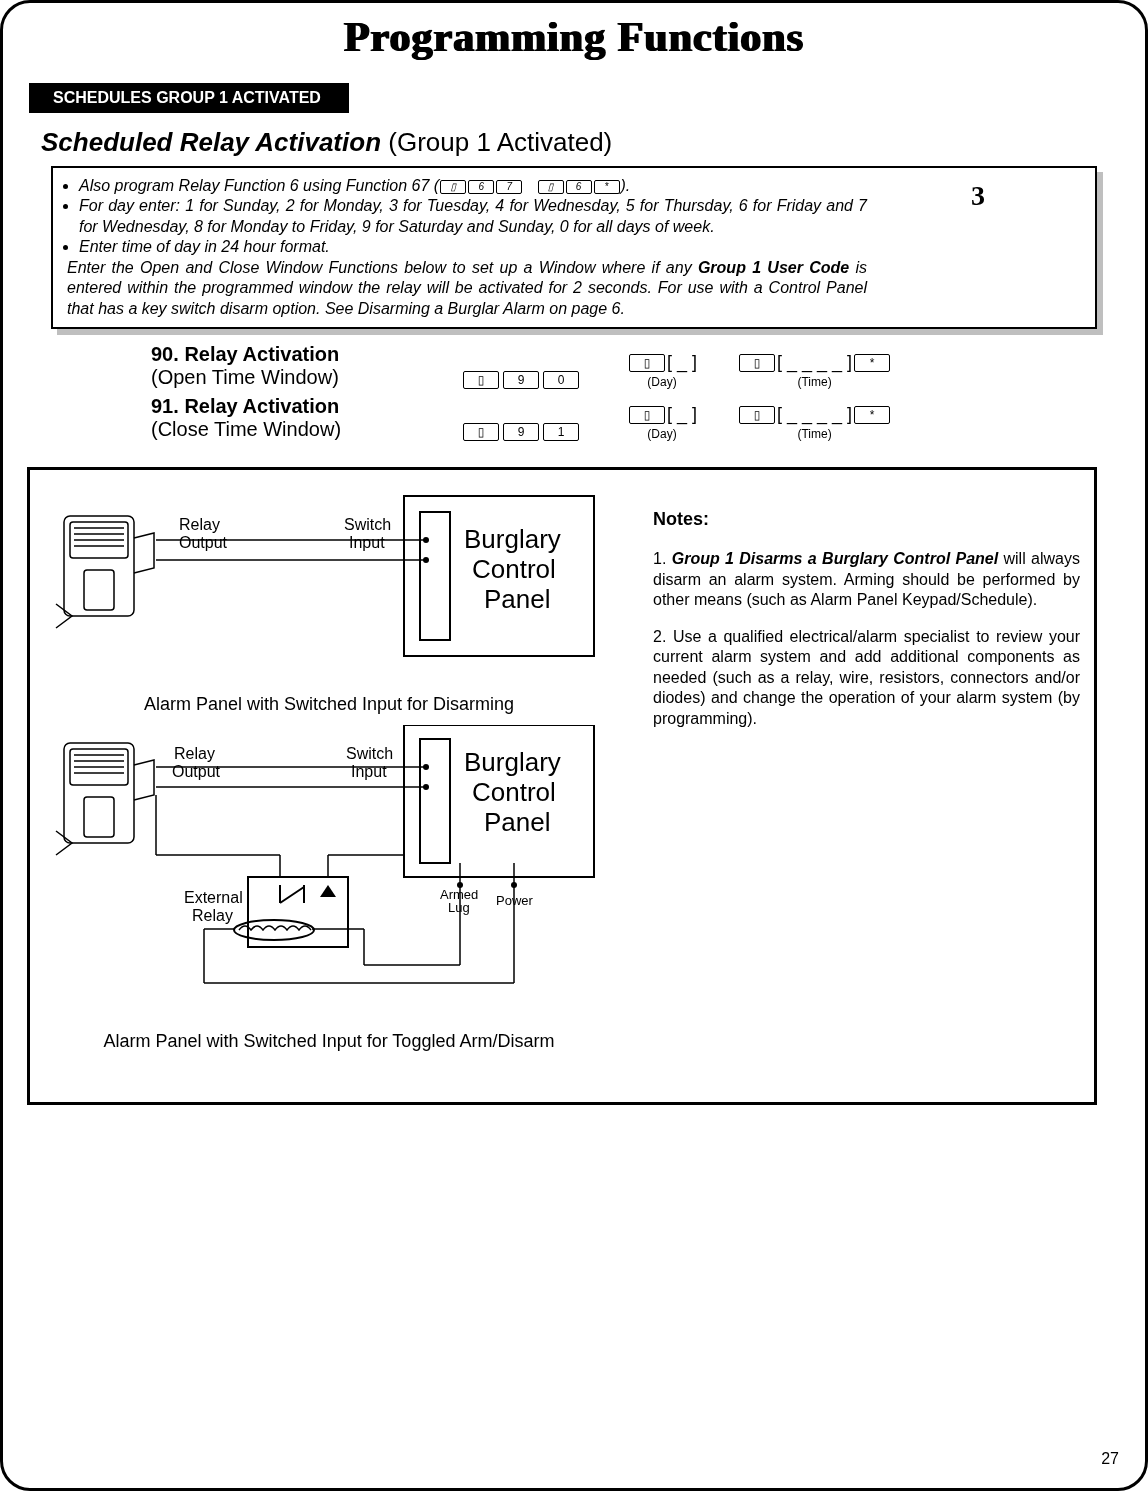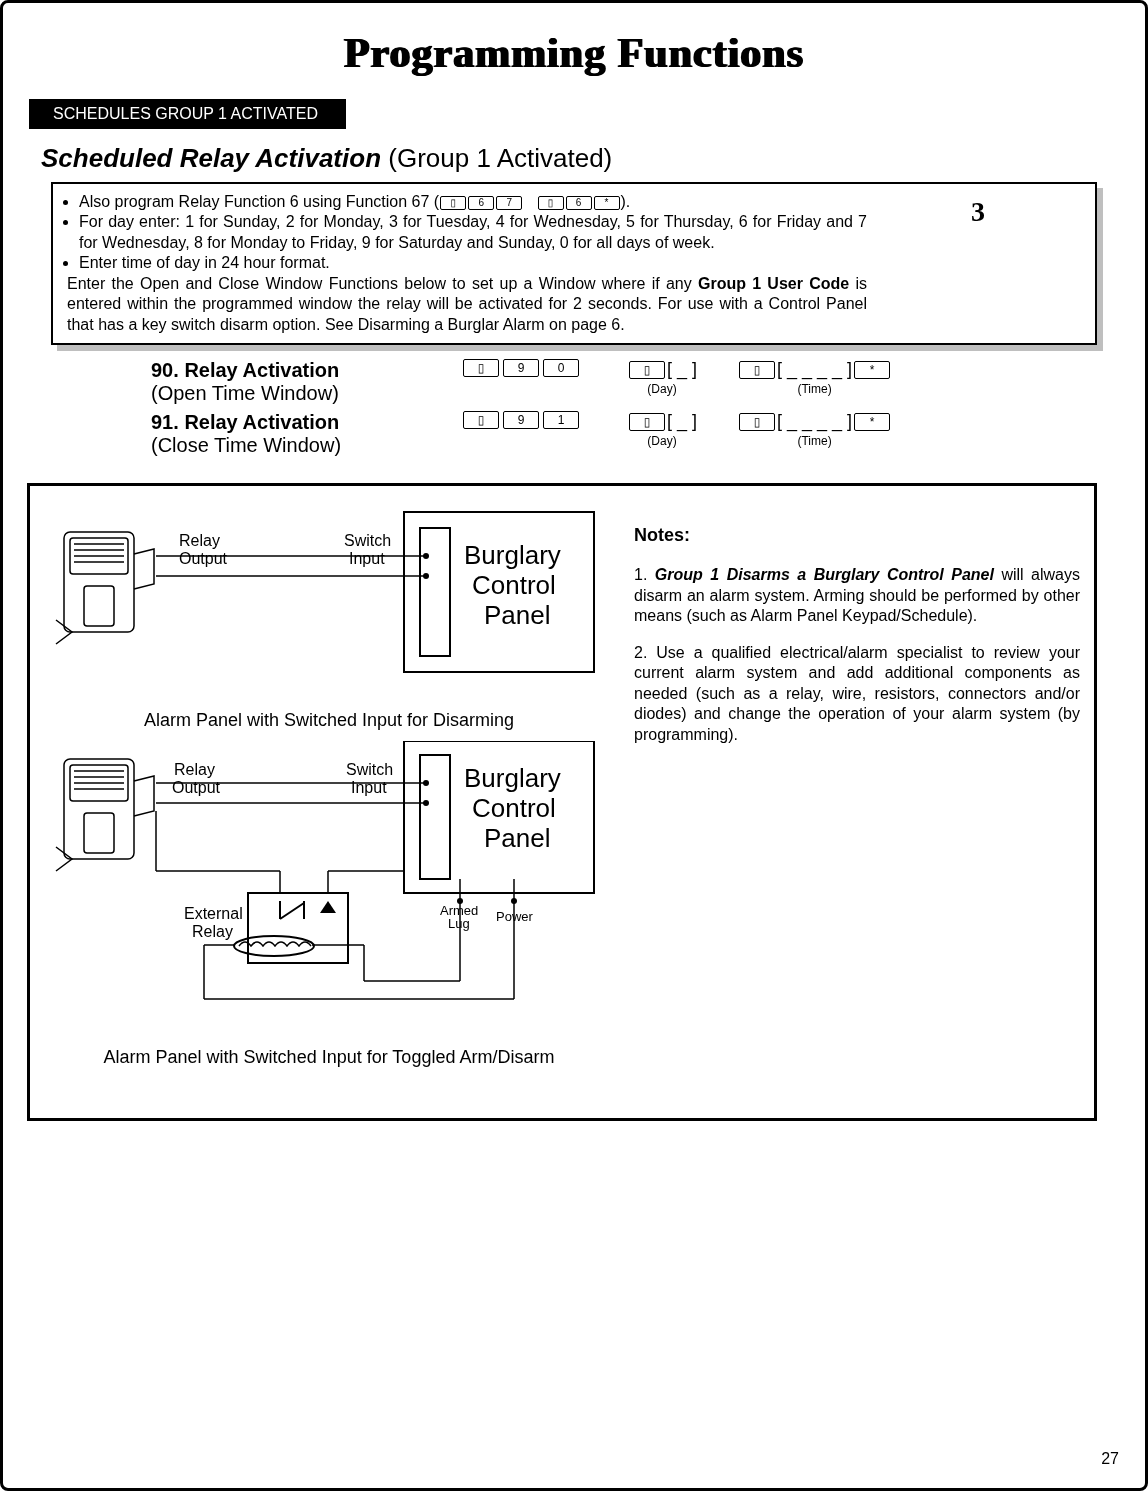--- a/index.html
+++ b/index.html
@@ -7,39 +7,39 @@
     margin: 0;
     padding: 0;
     background: #fff;
     font-family: Arial, Helvetica, sans-serif;
     width: 1148px;
   }
   .page {
     width: 1148px;
     height: 1491px;
     border: 3px solid #000;
-    border-radius: 8px;
+    border-radius: 30px;
     margin: 0 auto;
-    padding: 24px 18px 8px 18px;
+    padding: 8px 18px 8px 18px;
     position: relative;
   }
   .page-title {
     text-align: center;
     font-family: "Times New Roman", Times, serif;
     font-weight: bold;
     font-size: 42px;
     letter-spacing: 1px;
     margin: 2px 0 22px 0;
     text-shadow: 1px 0 #000, -1px 0 #000;
   }
   .tab {
     display: inline-block;
     background: #000;
     color: #fff;
-    font-weight: normal;
+    font-weight: bold;
     font-size: 16px;
     padding: 6px 28px 6px 24px;
     margin-left: 8px;
   }
   .section-heading {
     font-size: 26px;
     margin: 14px 0 8px 20px;
   }
   .section-heading .bold { font-weight: bold; font-style: italic; }
   .info-box-wrap {
@@ -58,21 +58,21 @@
     position: relative;
     border: 2px solid #000;
     background: #fff;
     padding: 8px 12px 8px 14px;
     font-size: 16px;
     line-height: 1.28;
     width: 100%;
     display: flex;
     justify-content: space-between;
   }
-  .info-box-text { width: 800px; text-align: justify; }
+  .info-box-text { width: 800px; text-align: justify; font-style: italic; }
   .info-box-text ul { margin: 0 0 0 0; padding-left: 12px; }
   .info-box-text li { margin: 0; list-style-type: disc; }
   .level3 {
     font-family: "Times New Roman", Times, serif;
     font-weight: bold;
     font-size: 28px;
     position: relative;
     width: 22px;
     height: 28px;
     margin-right: 90px;
@@ -83,21 +83,21 @@
     position: absolute;
     left: 4px;
     top: 4px;
     width: 16px;
     height: 24px;
     background: #bfbfbf;
     z-index: -1;
   }
   .fn-row {
     display: flex;
-    align-items: flex-start;
+    align-items: flex-end;
     margin: 6px 0 6px 130px;
   }
   .fn-label { width: 310px; font-size: 20px; }
   .fn-label .bold { font-weight: bold; }
   .keys-cluster { display: flex; align-items: center; margin-right: 46px; }
   .key {
     display: inline-block;
     width: 36px;
     height: 18px;
     border: 1px solid #000;
@@ -132,21 +132,21 @@
     margin: 26px 30px 0 6px;
     padding: 8px 14px 40px 14px;
   }
   .disarm-title {
     font-weight: bold;
     font-size: 22px;
     margin-bottom: 10px;
   }
   .disarm-content {
     display: flex;
-    gap: 20px;
+    gap: 39px;
   }
   .diagrams-col { width: 570px; }
   .notes-col { flex: 1; padding-top: 30px; font-size: 16px; line-height: 1.28; text-align: justify; }
   .notes-col .notes-head { font-weight: bold; font-size: 18px; margin-bottom: 18px; }
   .diag { margin-bottom: 10px; }
   .diag-caption { text-align: center; font-size: 18px; margin-top: 6px; }
   .diag-svg { display:block; }
   .pagenum {
     position: absolute;
     right: 26px;

